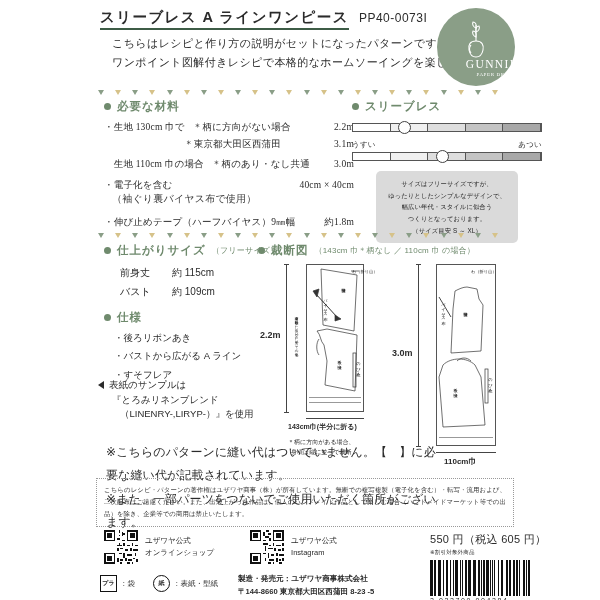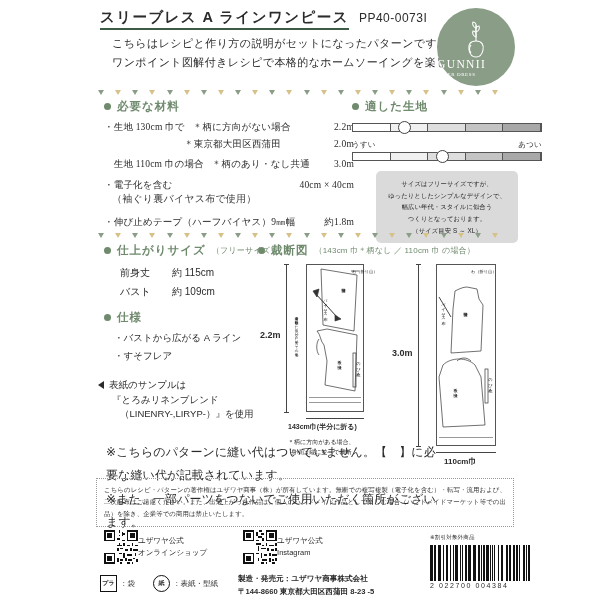--- a/index.html
+++ b/index.html
@@ -20,21 +20,21 @@
     font-size:14.5px;font-weight:bold;letter-spacing:1.4px;
     border-bottom:2.5px solid #3d5c46;padding-bottom:1px;white-space:nowrap;
   }
   .title-code{font-size:12px;letter-spacing:.5px;color:#2b2b2b;}
 
   .lead{position:absolute;left:112px;top:34px;font-size:11px;line-height:19px;letter-spacing:.4px;}
 
   .logo{
     position:absolute;left:437px;top:8px;width:78px;height:78px;border-radius:50%;
     background:#8a9e87;color:#ffffff;display:flex;flex-direction:column;
-    align-items:flex-start;justify-content:flex-end;padding-bottom:9px;box-sizing:border-box;
+    align-items:flex-end;justify-content:flex-end;padding-bottom:9px;box-sizing:border-box;
   }
   .logo .mark{position:absolute;top:11px;left:0;right:0;display:flex;justify-content:center;}
   .logo .lname{font-size:11.5px;letter-spacing:1.4px;font-family:"Liberation Serif",serif;line-height:1;}
   .logo .lsub{font-size:5px;letter-spacing:.6px;margin-top:2px;font-family:"Liberation Serif",serif;}
 
   
   .divider{position:absolute;height:8px;display:flex;justify-content:space-between;align-items:flex-start;}
   .divider i{width:0;height:0;border-left:3.5px solid transparent;border-right:3.5px solid transparent;border-top:5px solid #8a9e87;display:block;}
   .divider i.t{border-top-color:#d6c289;}
   .div1{left:98px;top:90px;width:400px;}
@@ -103,21 +103,21 @@
 
   
   .copyright{
     position:absolute;left:96px;top:478px;width:418px;
     border:1px dotted #999;padding:5px 7px;box-sizing:border-box;
     font-size:6.4px;line-height:1.9;letter-spacing:.1px;text-align:justify;color:#333;
   }
 
   
   .qr-row{position:absolute;left:104px;top:530px;display:flex;gap:36px;}
-  .qr-item{display:flex;align-items:center;}
+  .qr-item{display:flex;align-items:center;gap:7px;}
   .qr{width:34px;height:34px;}
   .qr-txt{font-size:7.5px;line-height:1.6;}
 
   .marks{position:absolute;left:100px;top:575px;display:flex;align-items:center;gap:18px;font-size:7.5px;}
   .mark-item{display:flex;align-items:center;gap:3px;}
   .mk{width:15px;height:15px;border:1.4px solid #111;display:flex;align-items:center;justify-content:center;font-size:6px;font-weight:bold;}
   .mk.round{border-radius:50%;}
 
   .maker{position:absolute;left:238px;top:572px;font-size:7.6px;line-height:1.75;font-weight:bold;}
 
@@ -195,21 +195,21 @@
     </div>
     <div class="mat-list">
       <div class="mrow">
         <span class="lbl">・生地 130cm 巾で</span>
         <span class="star">＊柄に方向がない場合</span>
         <span class="val">2.2m</span>
       </div>
       <div class="mrow" style="margin-bottom:9px;">
         <span class="lbl"></span>
         <span class="star" style="margin-left:80px;">＊東京都大田区西蒲田</span>
-        <span class="val">2.0m</span>
+        <span class="val">3.1m</span>
       </div>
       <div class="mrow" style="margin-bottom:11px;">
         <span class="lbl">　生地 110cm 巾の場合</span>
         <span class="star">＊柄のあり・なし共通</span>
         <span class="val">3.0m</span>
       </div>
       <div class="mrow" style="margin-bottom:1px;">
         <span class="lbl">・電子化を含む</span>
         <span class="val">40cm × 40cm</span>
       </div>
@@ -217,21 +217,21 @@
       <div class="mrow" style="margin-top:13px;">
         <span class="lbl">・伸び止めテープ（ハーフバイヤス）9㎜幅</span>
         <span class="val">約1.8m</span>
       </div>
     </div>
   </div>
 
   <div class="fabric">
     <div class="sec-head">
       <span class="dot"></span>
-      <span>適した生地</span>
+      <span>スリーブレス</span>
     </div>
 
     <div class="scale">
       <div class="bar">
         <span style="background:#ffffff"></span>
           <span style="background:#f0f0f0"></span>
         <span style="background:#dedede"></span>
           <span style="background:#c4c4c4"></span>
         <span style="background:#a8a8a8"></span>
         <i class="knob" style="left:24%"></i>
@@ -306,20 +306,21 @@
       </div>
     </div>
   </div>
 
   <div class="spec">
     <div class="sec-head">
       <span class="dot"></span>
       <span>仕様</span>
     </div>
     <div class="spec-list">
+      <div>・後ろリボンあき</div>
       <div>・バストから広がる A ライン</div>
       <div>・すそフレア</div>
     </div>
   </div>
 
   <div class="sample">
     <div class="l1">
       <span class="tri"></span>
       <span>表紙のサンプルは</span>
     </div>
@@ -535,20 +536,21 @@
       <span>：表紙・型紙</span>
     </div>
   </div>
 
   <div class="maker">
     <div>製造・発売元：ユザワヤ商事株式会社</div>
     <div>〒144-8660 東京都大田区西蒲田 8-23 -5</div>
   </div>
 
   <div class="price-wrap">
+    <div class="price">550 円（税込 605 円）</div>
     <div class="price-sub">※割引対象外商品</div>
     <div class="barcode" id="barcode">
         <i style="width: 2.5px; background: rgb(17, 17, 17);"></i>
         <i style="width: 1.5px; background: rgb(255, 255, 255);"></i>
         <i style="width: 1.5px; background: rgb(17, 17, 17);"></i>
         <i style="width: 2.5px; background: rgb(255, 255, 255);"></i>
         <i style="width: 2.5px; background: rgb(17, 17, 17);"></i>
         <i style="width: 2.5px; background: rgb(255, 255, 255);"></i>
         <i style="width: 1px; background: rgb(17, 17, 17);"></i>
         <i style="width: 1.5px; background: rgb(255, 255, 255);"></i>

